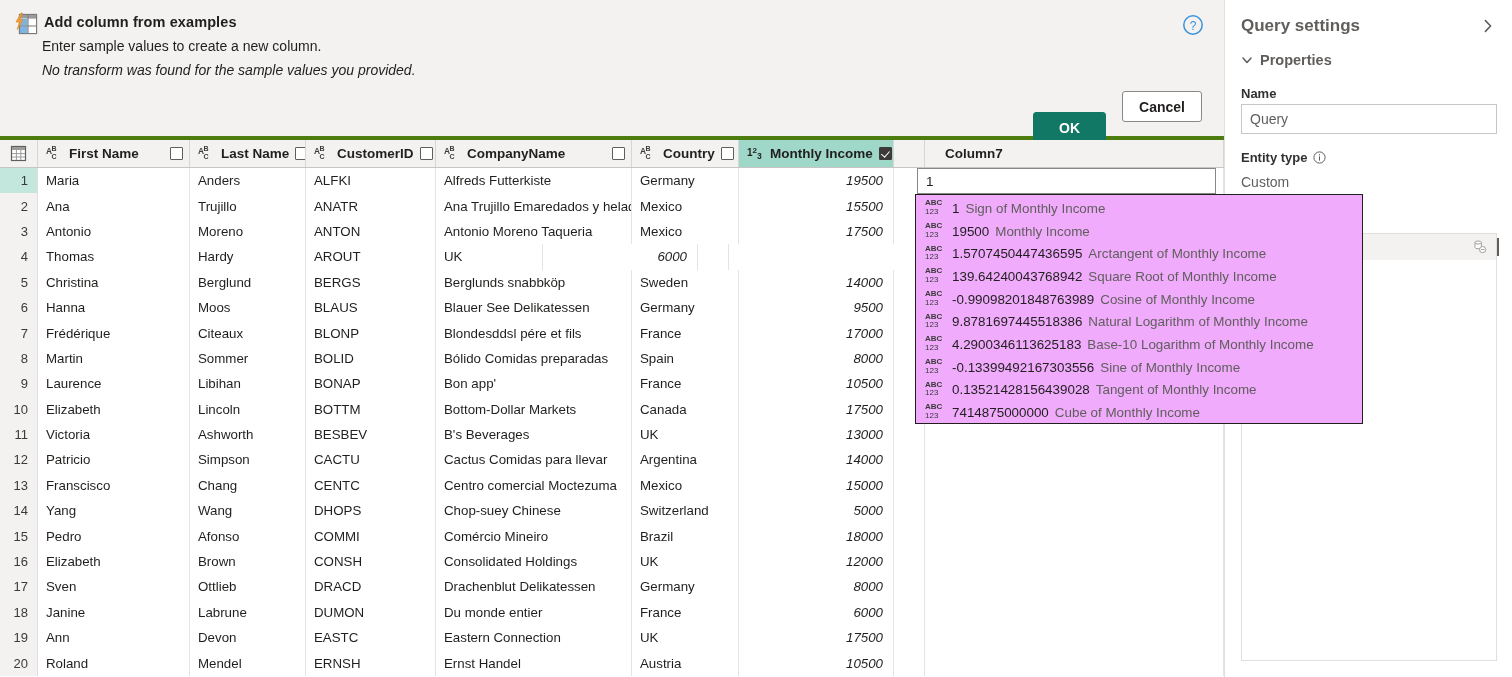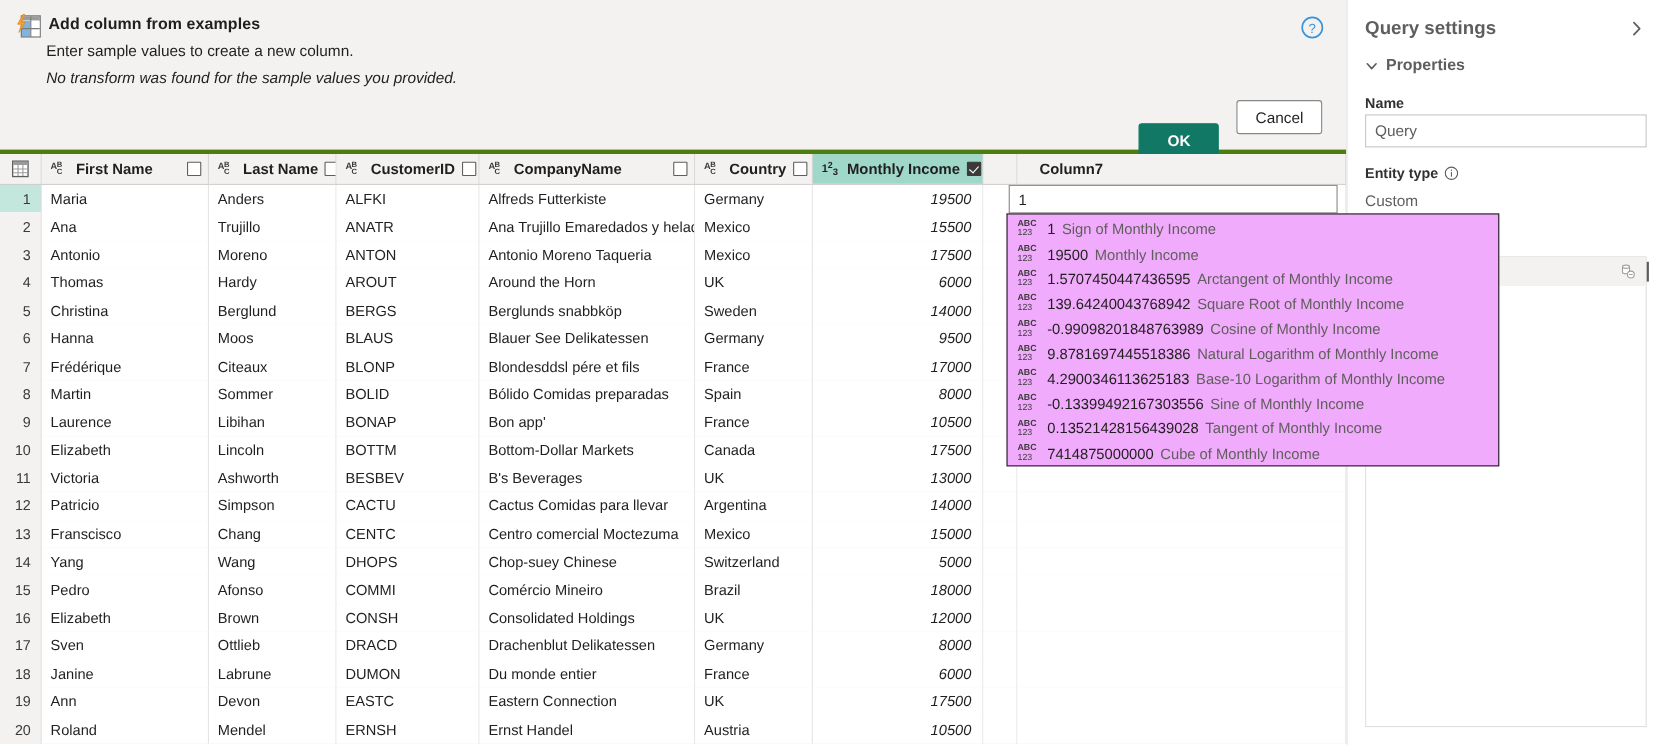--- a/index.html
+++ b/index.html
@@ -33,20 +33,21 @@
   #dialog-warn{
     position:absolute;left:42px;top:62px;font-size:14px;color:#201f1e;font-style:italic;
   }
   #help-icon{position:absolute;right:20px;top:14px;width:22px;height:22px;cursor:pointer;}
   #btn-row{position:absolute;right:22px;top:91px;display:flex;gap:16px;}
   .btn{
     height:31px;min-width:73px;padding:0 16px;border-radius:3px;
     font-size:14px;font-family:"Liberation Sans",sans-serif;
     display:flex;align-items:center;justify-content:center;cursor:pointer;
     box-sizing:border-box;
+    font-weight:bold;
   }
   .btn-primary{background:#117865;color:#fff;border:1px solid #117865;font-weight:bold;margin-top:21px;}
   .btn-default{background:#ffffff;color:#201f1e;border:1px solid #8a8886;}
 
   
   #grid{position:absolute;left:0;top:140px;width:1224px;height:537px;overflow:hidden;background:#fff;}
   .grid-header{
     position:absolute;left:0;top:0;height:28px;width:1224px;
     background:#f3f2f1;border-bottom:1px solid #c8c6c4;box-sizing:border-box;
     display:flex;
@@ -305,21 +306,20 @@
             <div class="cell w-ctry">Mexico</div>
             <div class="cell w-inc num">17500</div>
             <div class="cell w-gap blank"></div>
             <div class="cell w-col7 blank"></div>
           </div>
           <div class="row">
             <div class="cell rownum">4</div>
             <div class="cell w-first">Thomas</div>
             <div class="cell w-last">Hardy</div>
             <div class="cell w-cust">AROUT</div>
-            <div class="cell w-comp">Around the Horn</div>
             <div class="cell w-ctry">UK</div>
             <div class="cell w-inc num">6000</div>
             <div class="cell w-gap blank"></div>
             <div class="cell w-col7 blank"></div>
           </div>
           <div class="row">
             <div class="cell rownum">5</div>
             <div class="cell w-first">Christina</div>
             <div class="cell w-last">Berglund</div>
             <div class="cell w-cust">BERGS</div>

